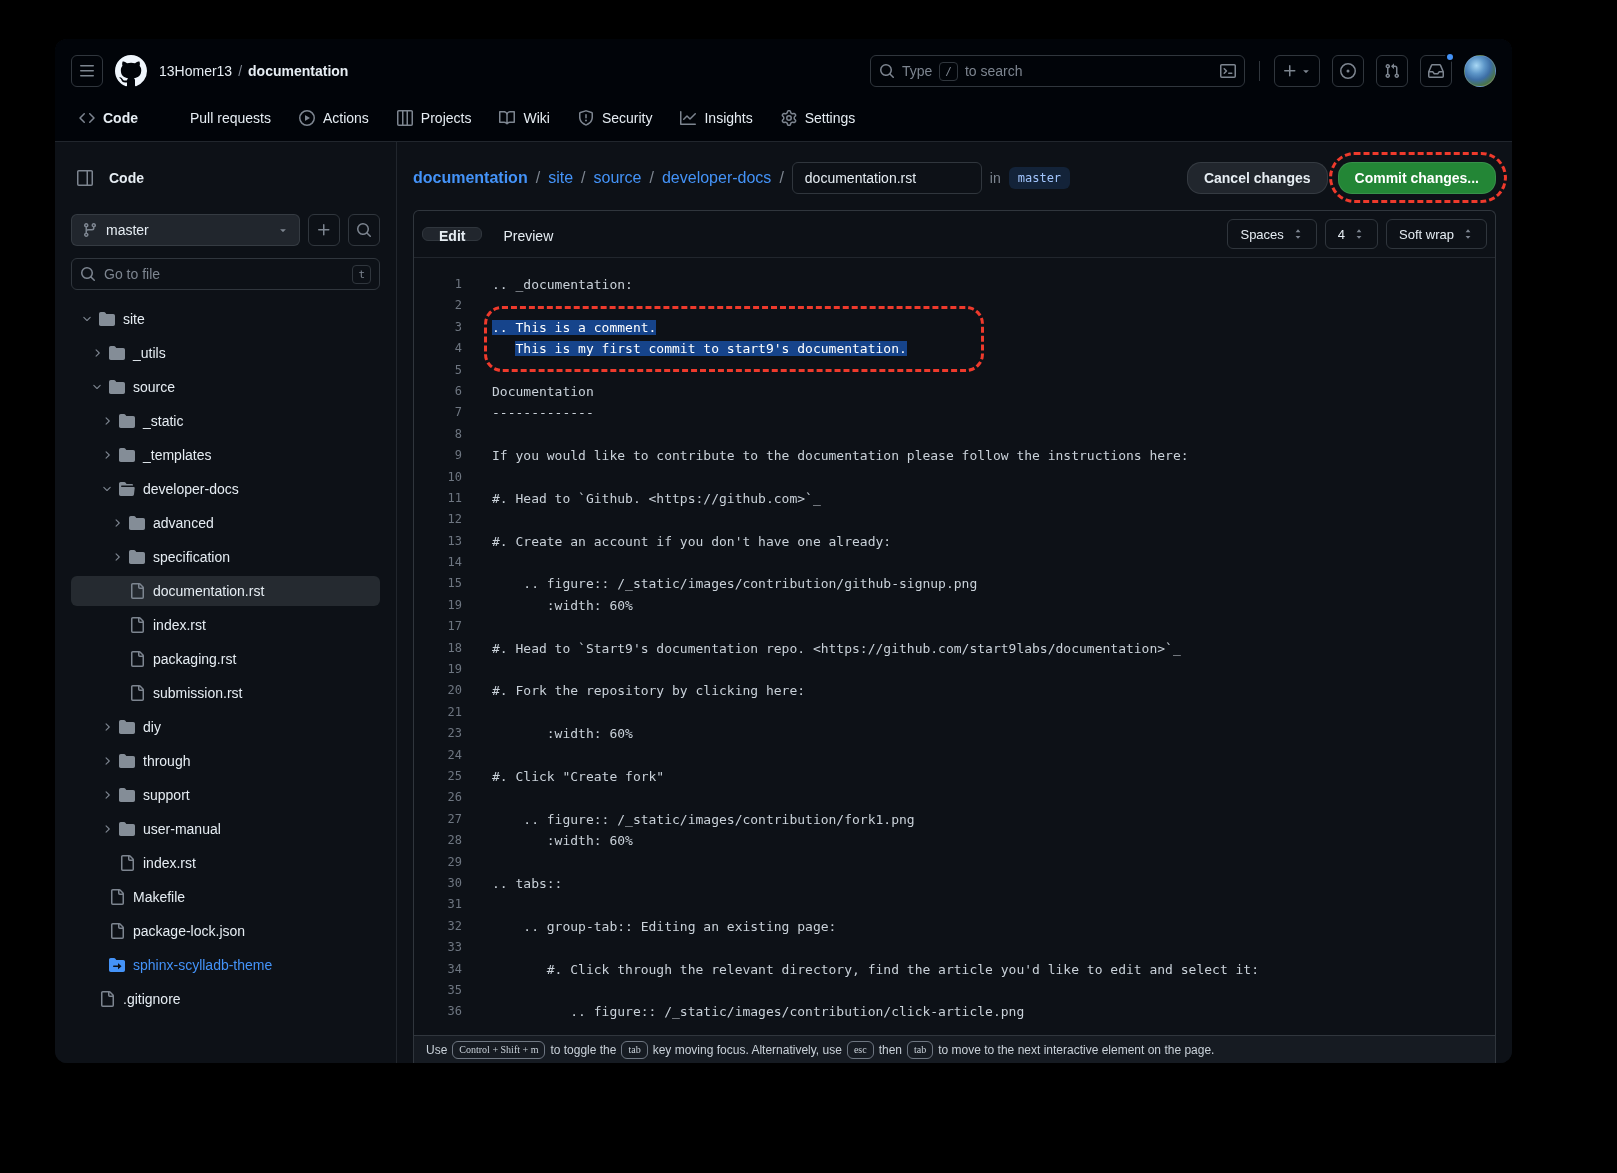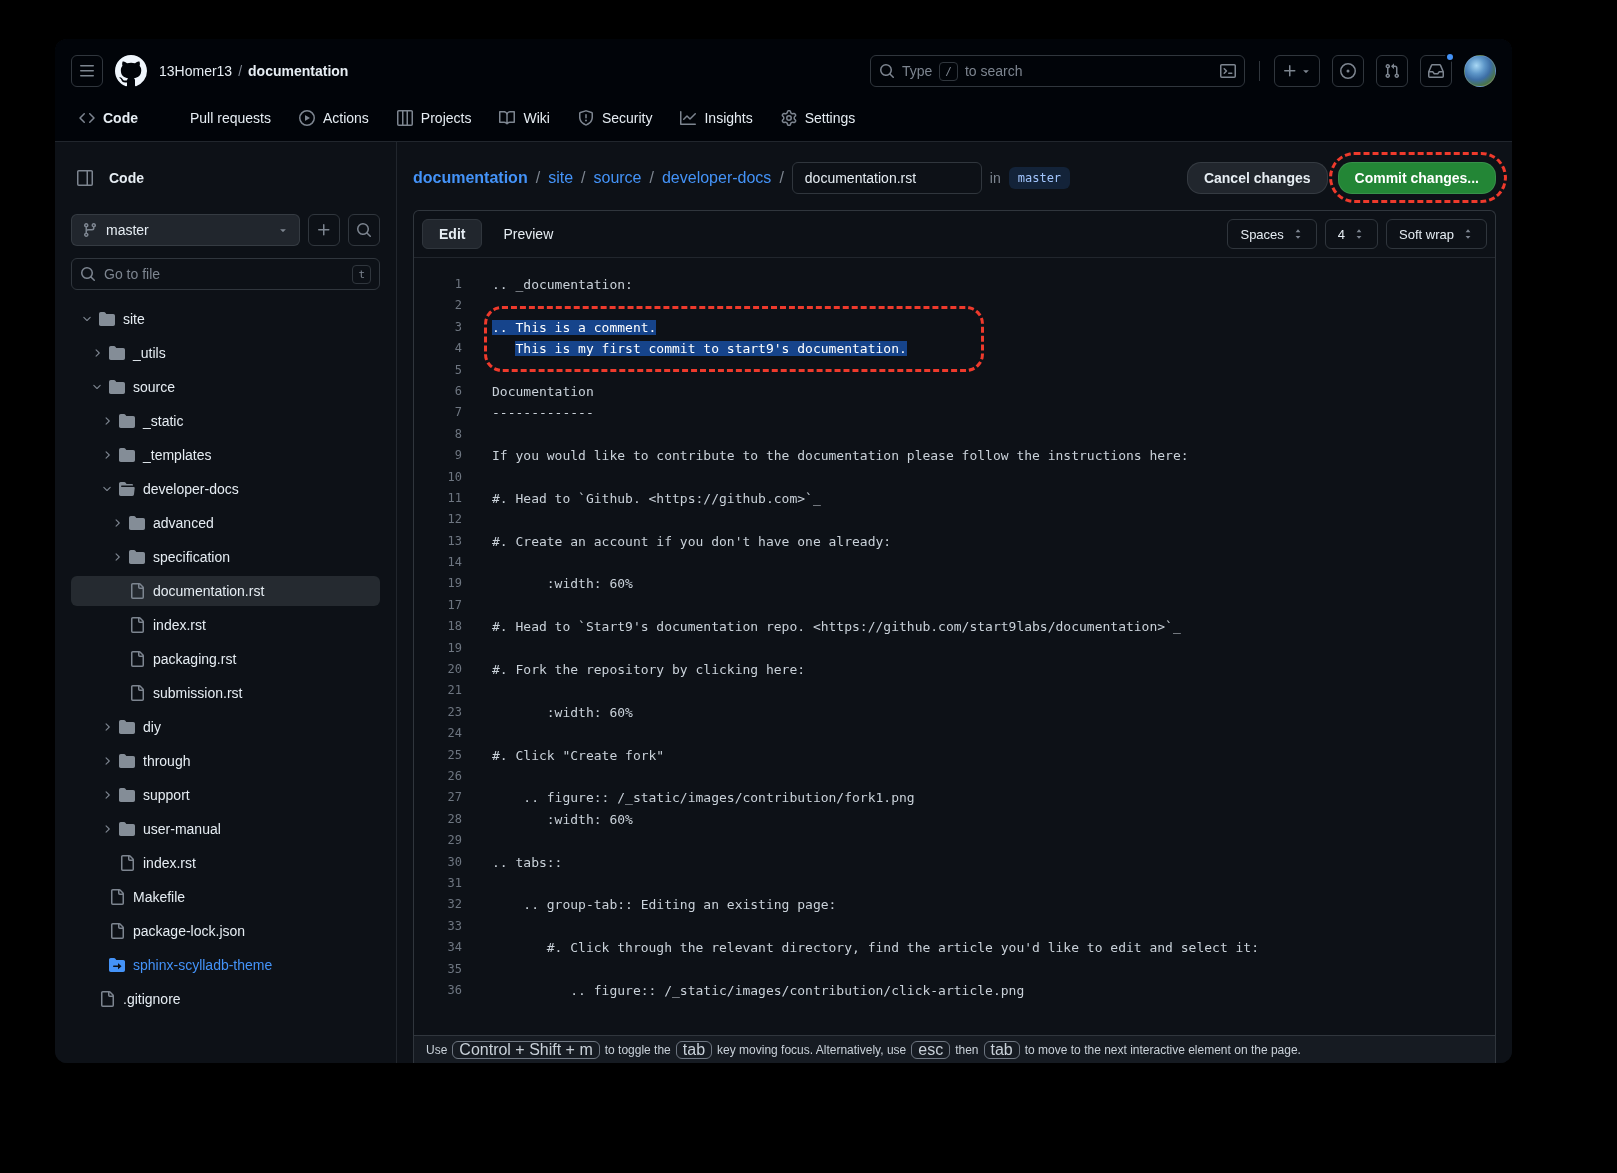--- a/index.html
+++ b/index.html
@@ -99,40 +99,40 @@
   .btn-primary{background:var(--success);color:#fff}
   .commit-wrap{position:relative}
   .annot-ring{position:absolute;left:-9px;right:-11px;top:-10px;bottom:-9px;border:3px dashed var(--annotation-red);
               border-radius:26px;pointer-events:none}
 
   .editor{margin-top:12px;flex:1;min-height:0;display:flex;flex-direction:column;border:1px solid var(--border);
           border-bottom:none;border-radius:6px 6px 0 0;background:var(--app-bg);overflow:hidden}
   .ed-toolbar{display:flex;align-items:center;justify-content:space-between;padding:8px;
               border-bottom:1px solid var(--border-muted);flex:none}
   .seg{display:flex;gap:4px}
-  .seg-btn{height:30px;padding:0 16px;border-radius:6px;background:transparent;border:1px solid transparent;
+  .seg-btn{height:14px;padding:0 16px;border-radius:6px;background:transparent;border:1px solid transparent;
            color:var(--text);font-size:14px;font-family:inherit;cursor:pointer}
   .seg-btn.active{background:#21262d;border-color:var(--border);font-weight:600}
   .ed-controls{display:flex;gap:8px}
   .sel-btn{height:30px;display:flex;align-items:center;gap:8px;padding:0 12px;border:1px solid var(--border);
            border-radius:6px;background:transparent;color:var(--text);font-size:13px;font-family:inherit;cursor:pointer}
   .sel-btn .ud{color:var(--text-muted)}
 
   .code-area{flex:1;min-height:0;position:relative;overflow:hidden;
              font-family:"DejaVu Sans Mono","Liberation Mono",monospace;font-size:13px;padding-top:16px}
   .cl{display:flex;height:21.4px;line-height:21.4px;white-space:pre}
   .ln{flex:none;width:48px;text-align:right;color:#6e7681;font-size:12px}
   .ct{padding-left:30px;color:#c9d1d9}
   .selx{background:var(--selection-blue);color:#fff}
   .annot-lines{position:absolute;left:70px;top:48px;width:500px;height:66px;border:3px dashed var(--annotation-red);
                border-radius:18px;pointer-events:none}
 
   .ed-footer{height:28px;flex:none;border-top:1px solid var(--border);background:#161b22;display:flex;
              align-items:center;gap:5px;padding:0 12px;font-size:12px;color:#c9d1d9;white-space:nowrap;overflow:hidden}
-  kbd{font-family:Liberation Sans, sans-serif;font-size:16px;border:1px solid #6e7681;
+  kbd{font-family:Liberation Serif, serif;font-size:10px;border:1px solid #6e7681;
       border-radius:6px;padding:0 6px;line-height:16px;color:#c9d1d9;white-space:nowrap}
 </style>
 </head>
 <body>
 
 <div class="app">
 
   <header class="hdr">
     <div class="hdr-top">
       <button class="icon-btn">
@@ -646,20 +646,21 @@
               <div class="cl"><span class="ln">5</span><span class="ct"> </span></div>
               <div class="cl"><span class="ln">6</span><span class="ct">Documentation</span></div>
               <div class="cl"><span class="ln">7</span><span class="ct">-------------</span></div>
               <div class="cl"><span class="ln">8</span><span class="ct"> </span></div>
               <div class="cl"><span class="ln">9</span><span class="ct">If you would like to contribute to the documentation please follow the instructions here:</span></div>
               <div class="cl"><span class="ln">10</span><span class="ct"> </span></div>
               <div class="cl"><span class="ln">11</span><span class="ct">#. Head to `Github. &lt;https://github.com&gt;`_</span></div>
               <div class="cl"><span class="ln">12</span><span class="ct"> </span></div>
               <div class="cl"><span class="ln">13</span><span class="ct">#. Create an account if you don't have one already:</span></div>
               <div class="cl"><span class="ln">14</span><span class="ct"> </span></div>
+              <div class="cl"><span class="ln">15</span><span class="ct">    .. figure:: /_static/images/contribution/github-signup.png</span></div>
               <div class="cl"><span class="ln">19</span><span class="ct">       :width: 60%</span></div>
               <div class="cl"><span class="ln">17</span><span class="ct"> </span></div>
               <div class="cl"><span class="ln">18</span><span class="ct">#. Head to `Start9's documentation repo. &lt;https://github.com/start9labs/documentation&gt;`_</span></div>
               <div class="cl"><span class="ln">19</span><span class="ct"> </span></div>
               <div class="cl"><span class="ln">20</span><span class="ct">#. Fork the repository by clicking here:</span></div>
               <div class="cl"><span class="ln">21</span><span class="ct"> </span></div>
               <div class="cl"><span class="ln">23</span><span class="ct">       :width: 60%</span></div>
               <div class="cl"><span class="ln">24</span><span class="ct"> </span></div>
               <div class="cl"><span class="ln">25</span><span class="ct">#. Click "Create fork"</span></div>
               <div class="cl"><span class="ln">26</span><span class="ct"> </span></div>

